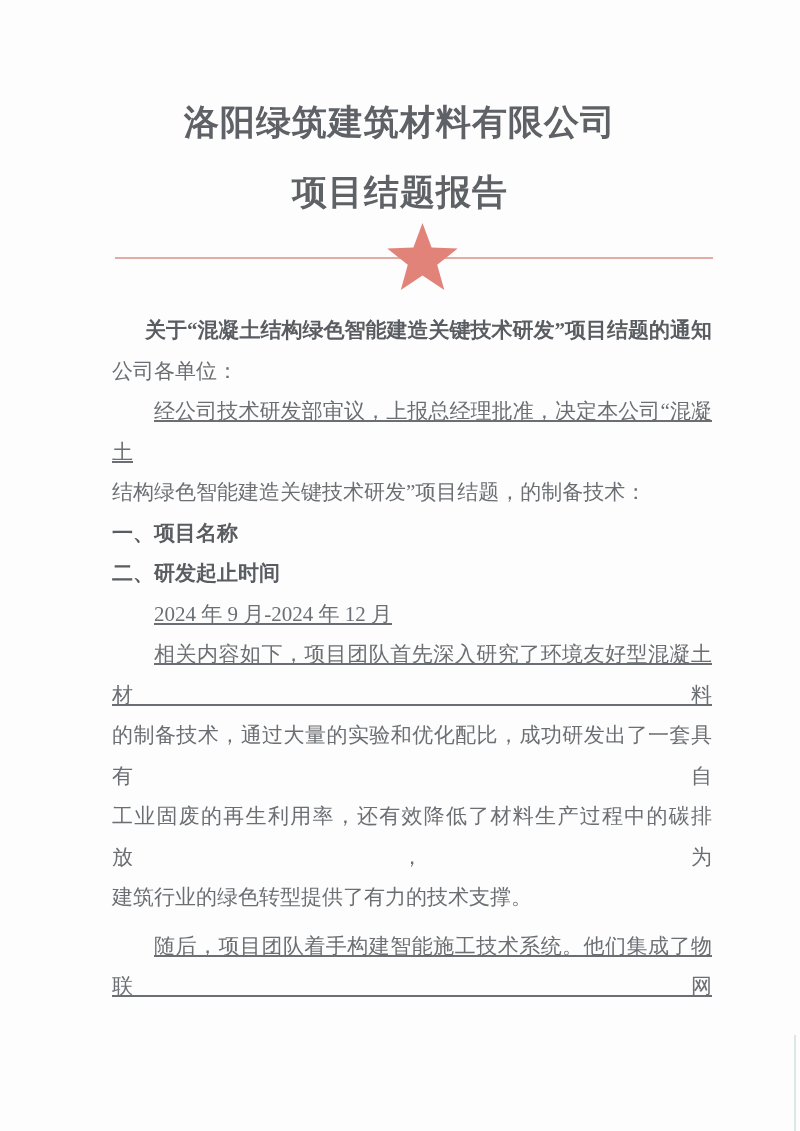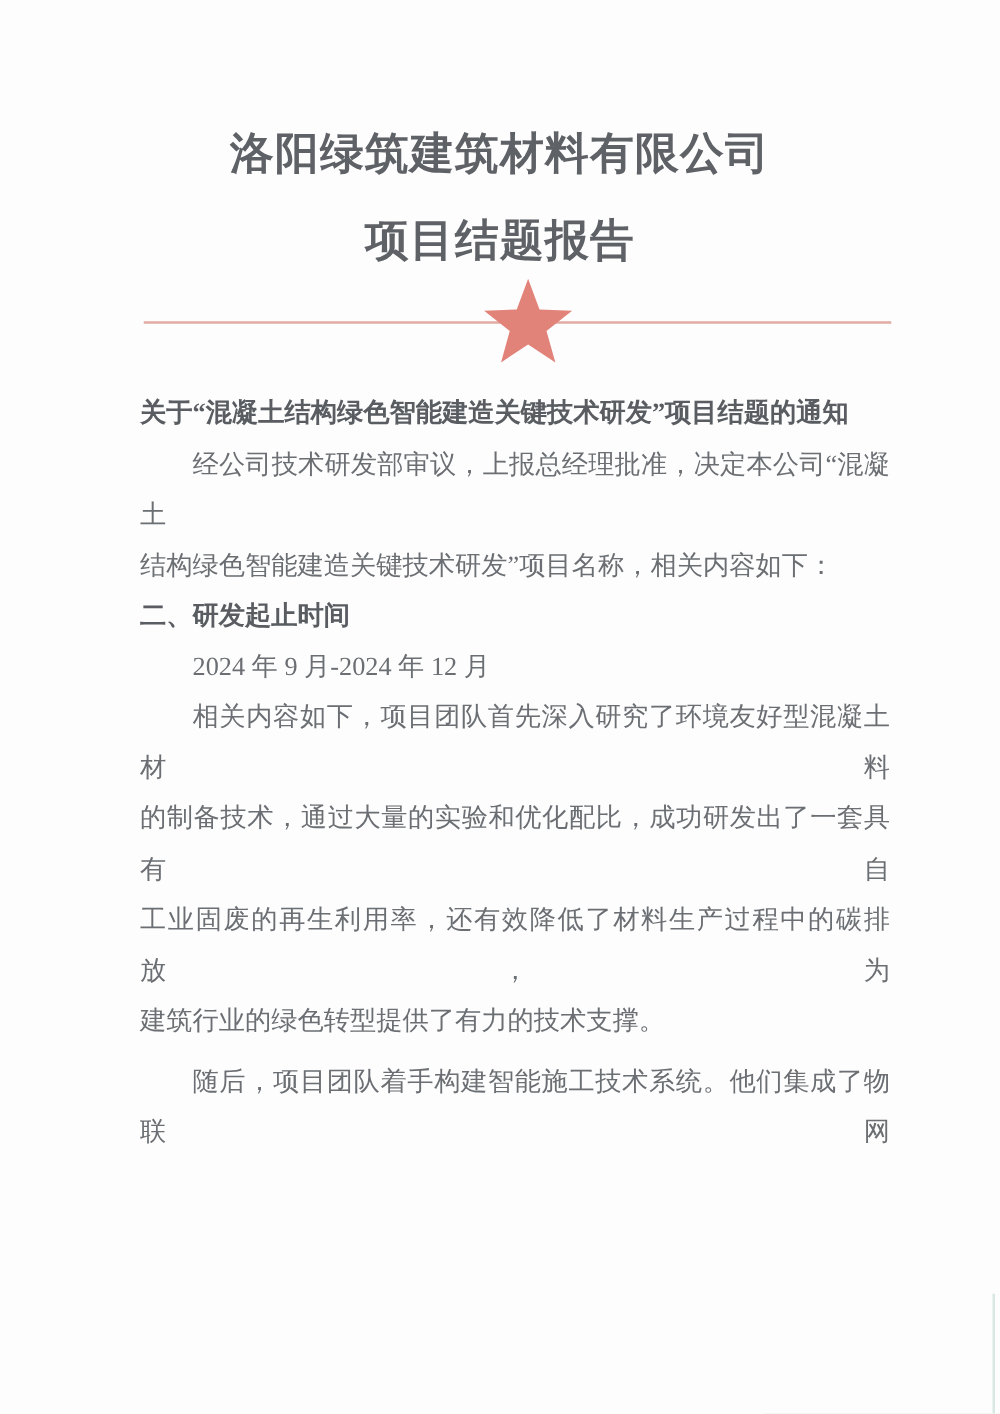--- a/index.html
+++ b/index.html
@@ -61,22 +61,22 @@
   .doc-body {
     margin-left: 112px;
     width: 600px;
     margin-top: 16px;
     font-size: 21px;
     line-height: 40.5px;
     color: var(--text_body);
   }
   .line { width: 600px; white-space: nowrap; }
   .bold { font-weight: bold; color: var(--text_strong); }
-  .center { text-align: left; white-space: normal; }
-  .indent { text-indent: 42px; }
+  .center { text-align: right; white-space: normal; }
+  .indent { text-indent: 42px; text-decoration: underline; }
   .fill {
     white-space: normal;
     text-align: justify;
     text-align-last: justify;
     text-justify: inter-character;
   }
   .para2 { margin-top: 8px; }
 
   .edge-artifact {
     position: absolute;
@@ -99,24 +99,26 @@
   <div class="divider">
     <div class="divider-line"></div>
     <svg class="star-svg" viewBox="0 0 73 70" aria-hidden="true">
       <polygon fill="currentColor" points="36.5,1 45.6,25.5 71.7,26.6 51.2,42.8 58.3,67.9 36.5,53.5 14.8,67.9 21.8,42.8 1.3,26.6 27.4,25.5"></polygon>
     </svg>
   </div>
 
   <div class="doc-body">
 
     <div class="line center bold">关于“混凝土结构绿色智能建造关键技术研发”项目结题的通知</div>
+    <div class="line">公司各单位：</div>
 
     <div class="line fill indent">经公司技术研发部审议，上报总经理批准，决定本公司“混凝土</div>
-    <div class="line">结构绿色智能建造关键技术研发”项目名称，相关内容如下：</div>
+    <div class="line">结构绿色智能建造关键技术研发”项目结题，的制备技术：</div>
 
+    <div class="line bold">一、项目名称</div>
 
     <div class="line bold">二、研发起止时间</div>
     <div class="line indent">2024 年 9 月-2024 年 12 月</div>
 
 
     <div class="line fill indent">相关内容如下，项目团队首先深入研究了环境友好型混凝土材料</div>
     <div class="line fill">的制备技术，通过大量的实验和优化配比，成功研发出了一套具有自</div>
     <div class="line fill">工业固废的再生利用率，还有效降低了材料生产过程中的碳排放，为</div>
     <div class="line">建筑行业的绿色转型提供了有力的技术支撑。</div>
 

